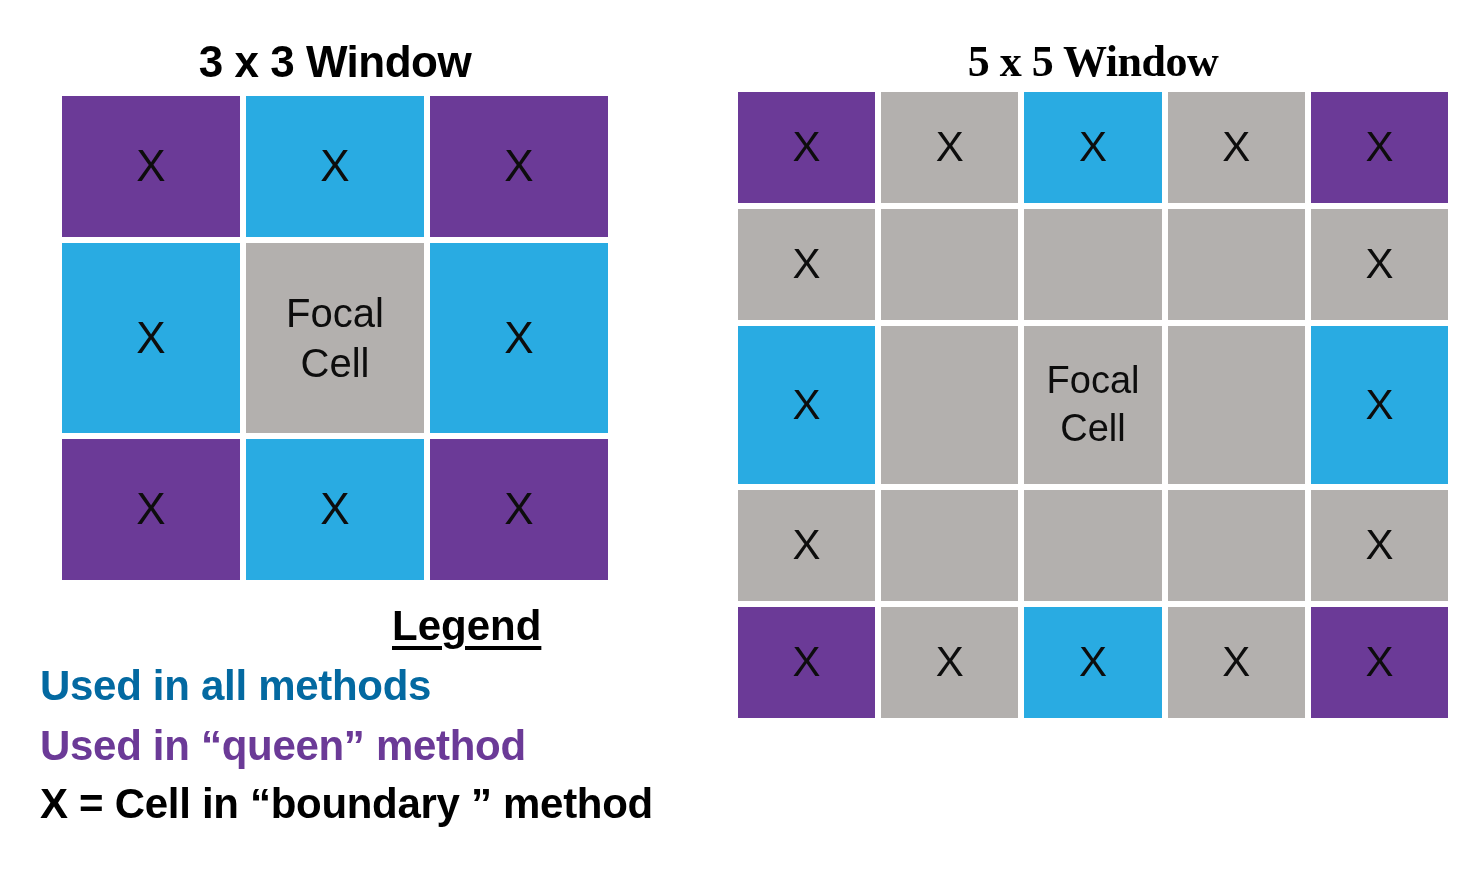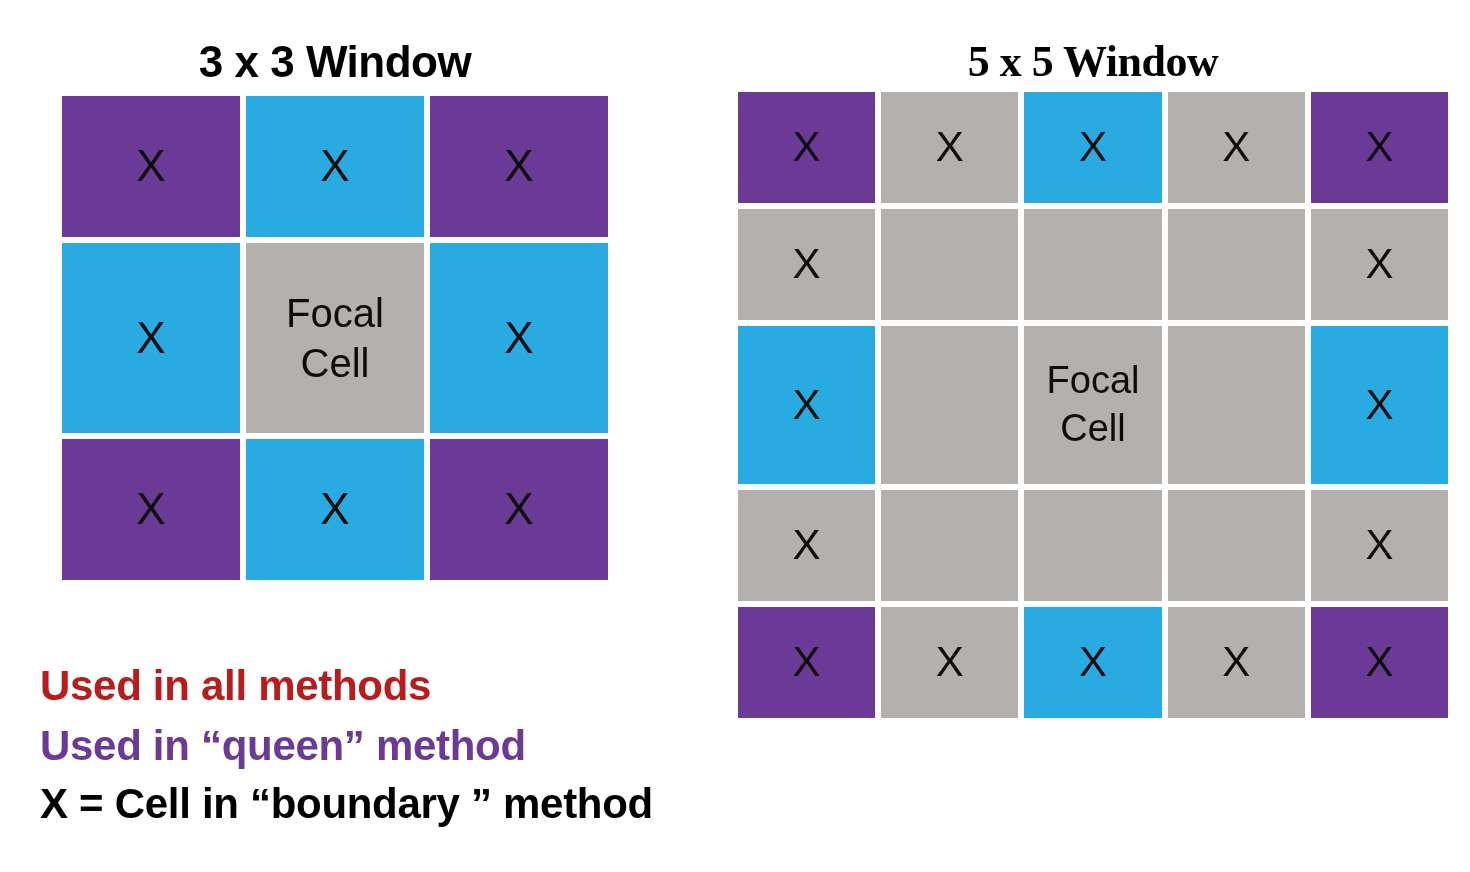--- a/index.html
+++ b/index.html
@@ -186,20 +186,21 @@
         <span class="cell-label">X</span>
       </div>
       <div class="cell" style="background: rgb(179, 176, 174);">
         <span class="cell-label">X</span>
       </div>
       <div class="cell" style="background: rgb(107, 58, 151);">
         <span class="cell-label">X</span>
       </div>
     </div>
 
-
-  <div class="legend-item legend-item-0" style="color: #b91c1c;">Used in all methods</div>
+  <div class="legend-title">Legend</div>
+
+  <div class="legend-item legend-item-0" style="color: #0369a1;">Used in all methods</div>
 
   <div class="legend-item legend-item-1" style="color: rgb(107, 58, 151);">Used in “queen” method</div>
 
   <div class="legend-item legend-item-2" style="color: rgb(0, 0, 0);">X = Cell in “boundary ” method</div>
 
 </div>
 
 </body></html>

